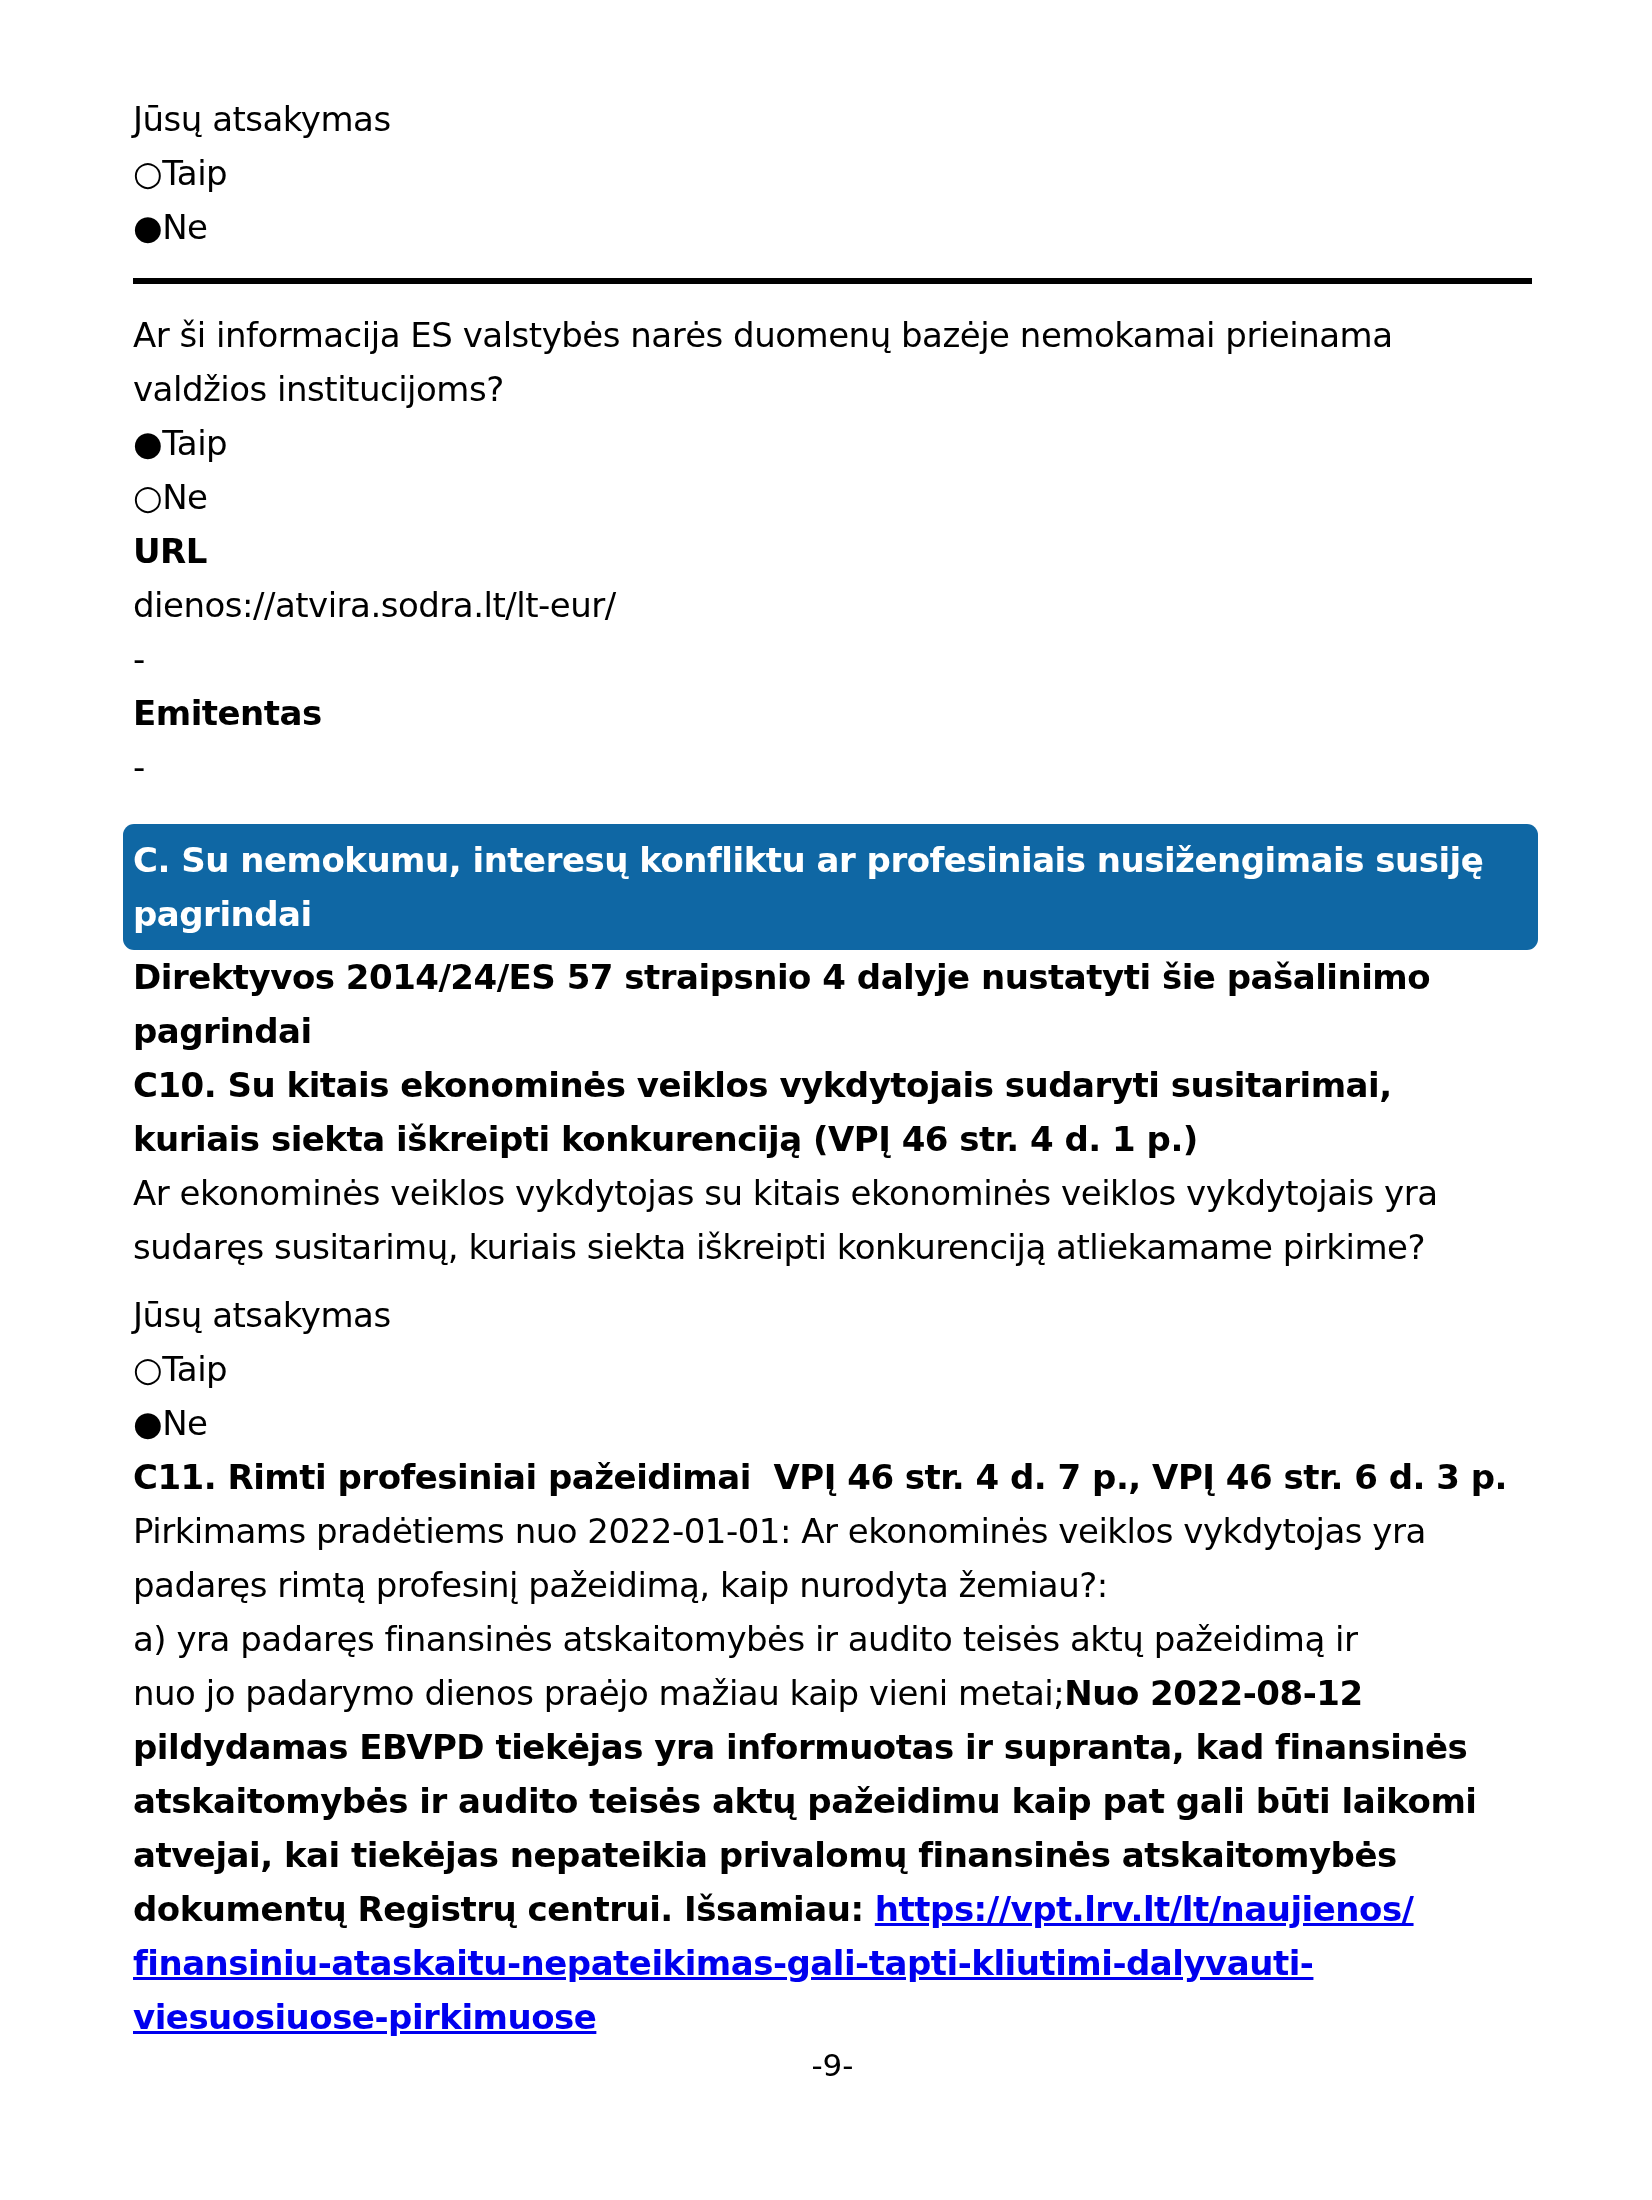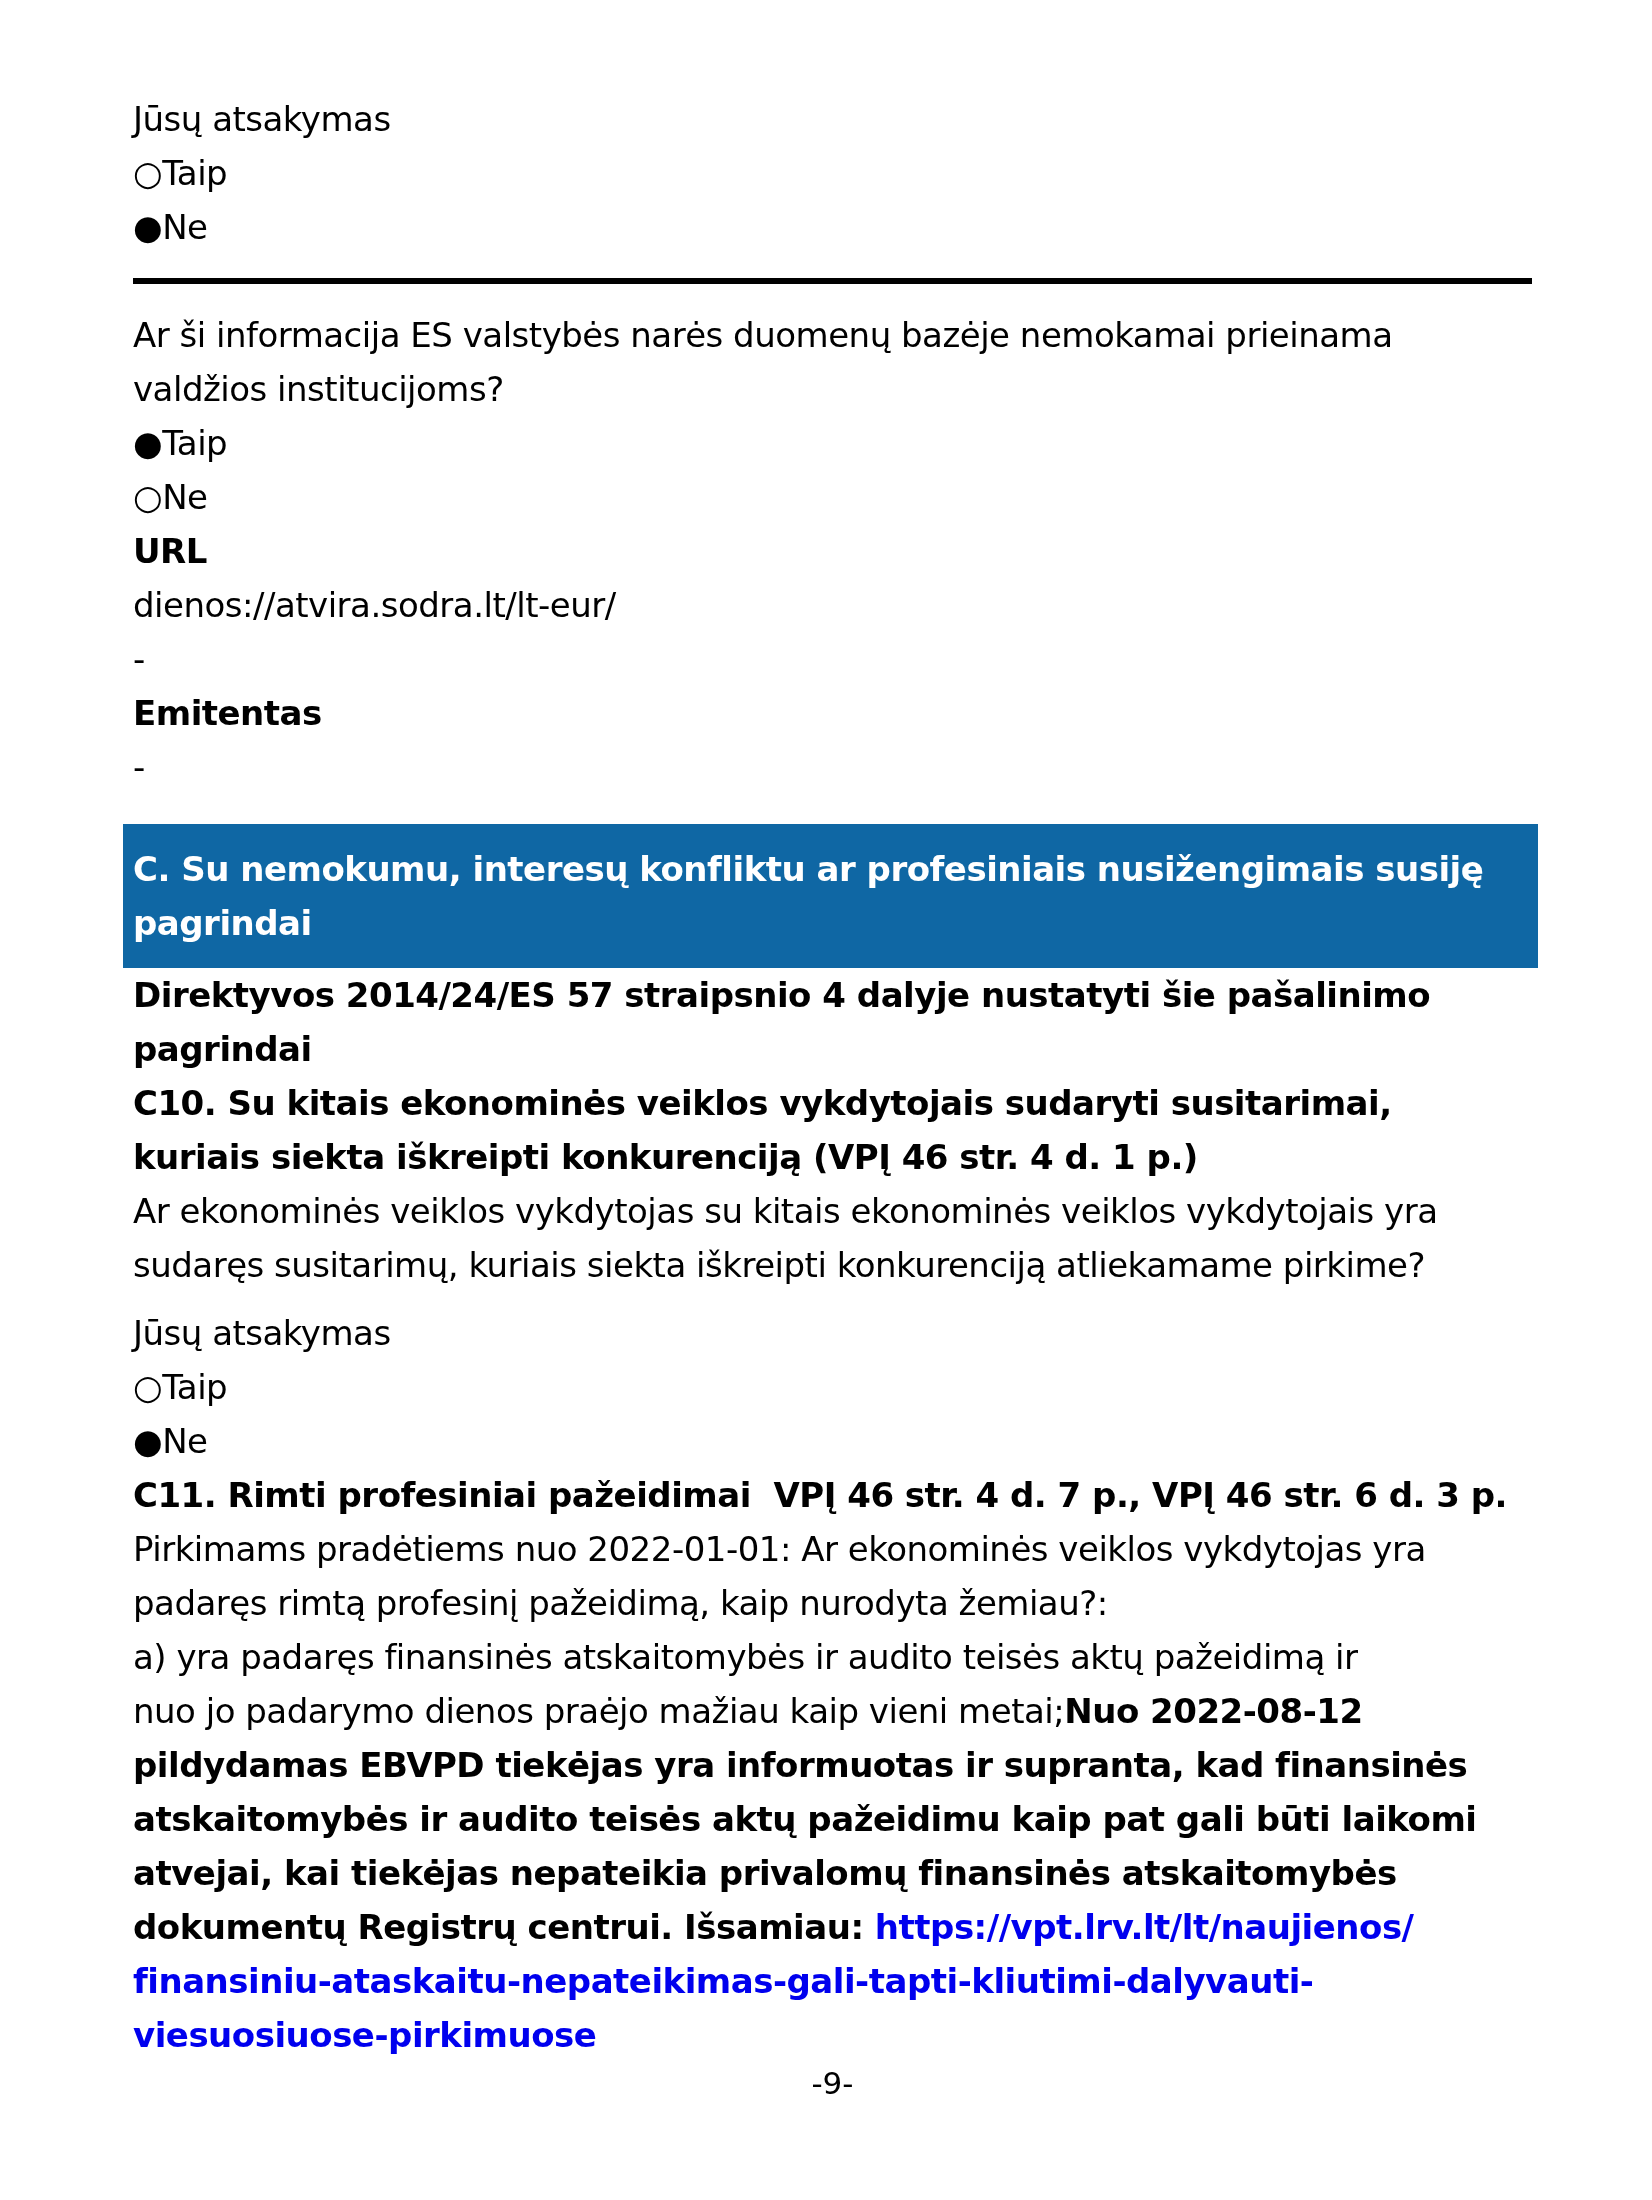--- a/index.html
+++ b/index.html
@@ -26,40 +26,42 @@
   main.doc {
     padding: 92px 120px 0 133px;
   }
   .para { margin: 0; }
   .line { white-space: pre; }
   .s-r { font-weight: normal; }
   .s-b { font-weight: bold; margin-top: 37px; }
   a.s-l {
     font-weight: bold;
     color: var(--link-color);
+    text-decoration: underline;
     cursor: pointer;
   }
   .radio-row { display: flex; align-items: center; }
   .radio-glyph { display: inline-block; }
   .radio-label { display: inline-block; text-align: right; }
   hr.divider {
     border: none;
     height: 6px;
     background: var(--rule-color);
     margin: 24px 0;
     width: 100%;
   }
   .section-header {
     background: var(--header-bg);
     color: var(--header-fg);
     font-weight: bold;
-    padding: 18px 10px;
+    padding: 9px 10px;
     margin-top: 30px;
     margin-left: -10px;
     width: calc(100% + 16px);
+    border-radius: 11px;
   }
   
   [data-name="your-answer-label-2"] { margin-top: 14px; }
   .footer {
     text-align: center;
     font-size: 31px;
     line-height: 42px;
     letter-spacing: 0;
   }
 </style>

